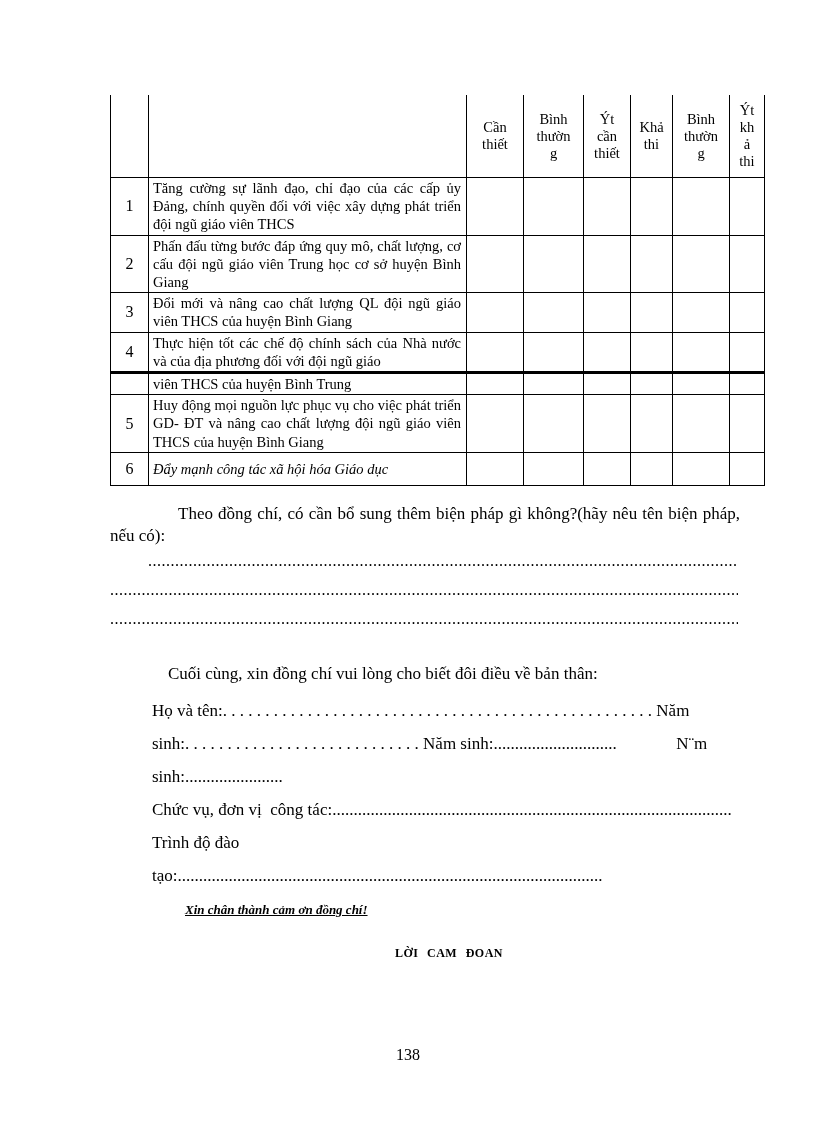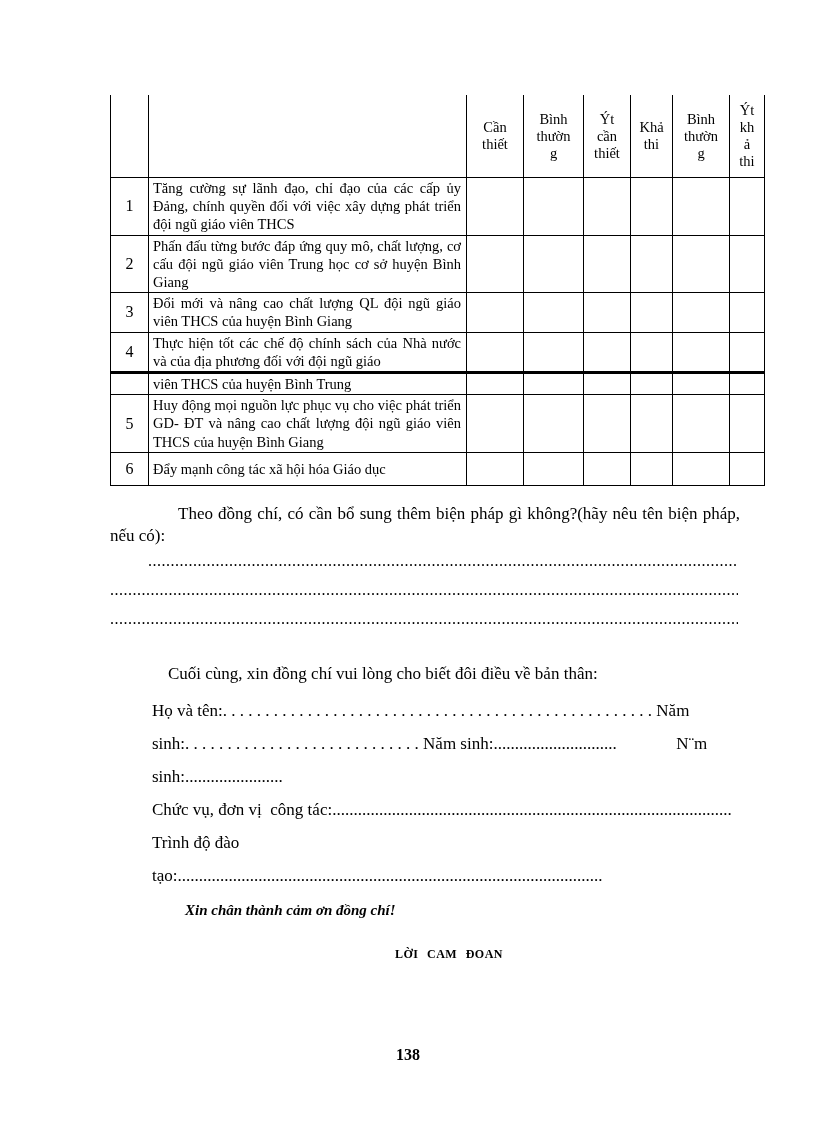--- a/index.html
+++ b/index.html
@@ -41,21 +41,21 @@
     font-size: 16px;
   }
   .survey td.crit {
     text-align: justify;
     vertical-align: top;
     padding: 1px 5px 1px 4px;
     line-height: 18.2px;
   }
   .survey tr.thick td { border-bottom: 3px solid #000; }
   .survey tr.short td { height: 30px; }
-  .survey td.crit.mid { vertical-align: middle; }
+  .survey td.crit.mid { vertical-align: middle; font-style: italic; }
 
   
   .question {
     width: 630px;
     margin-top: 17px;
     font-size: 17px;
     line-height: 22px;
     text-align: justify;
     text-indent: 68px;
   }
@@ -82,41 +82,41 @@
     overflow: hidden;
     width: 640px;
     font-size: 17px;
     line-height: 33px;
   }
   .form-section { margin-top: 10px; margin-left: 42px; }
 
   .thanks {
     margin-top: 10px;
     margin-left: 75px;
-    font-size: 15px;
+    font-size: 13px;
     font-weight: bold;
     font-style: italic;
+    text-decoration: underline;
   }
   .heading {
     margin-top: 28px;
     width: 630px;
     text-align: center;
     padding-left: 24px;
     font-size: 12px;
     font-weight: bold;
     letter-spacing: 0.5px;
     word-spacing: 5px;
   }
   .page-number {
     position: absolute;
     left: 0; right: 0;
     top: 1046px;
     text-align: center;
     font-size: 16px;
-    font-weight: bold;
   }
 </style>
 </head>
 <body>
 
 <div class="page">
   <div class="content">
 
     <table class="survey">
       <colgroup>

